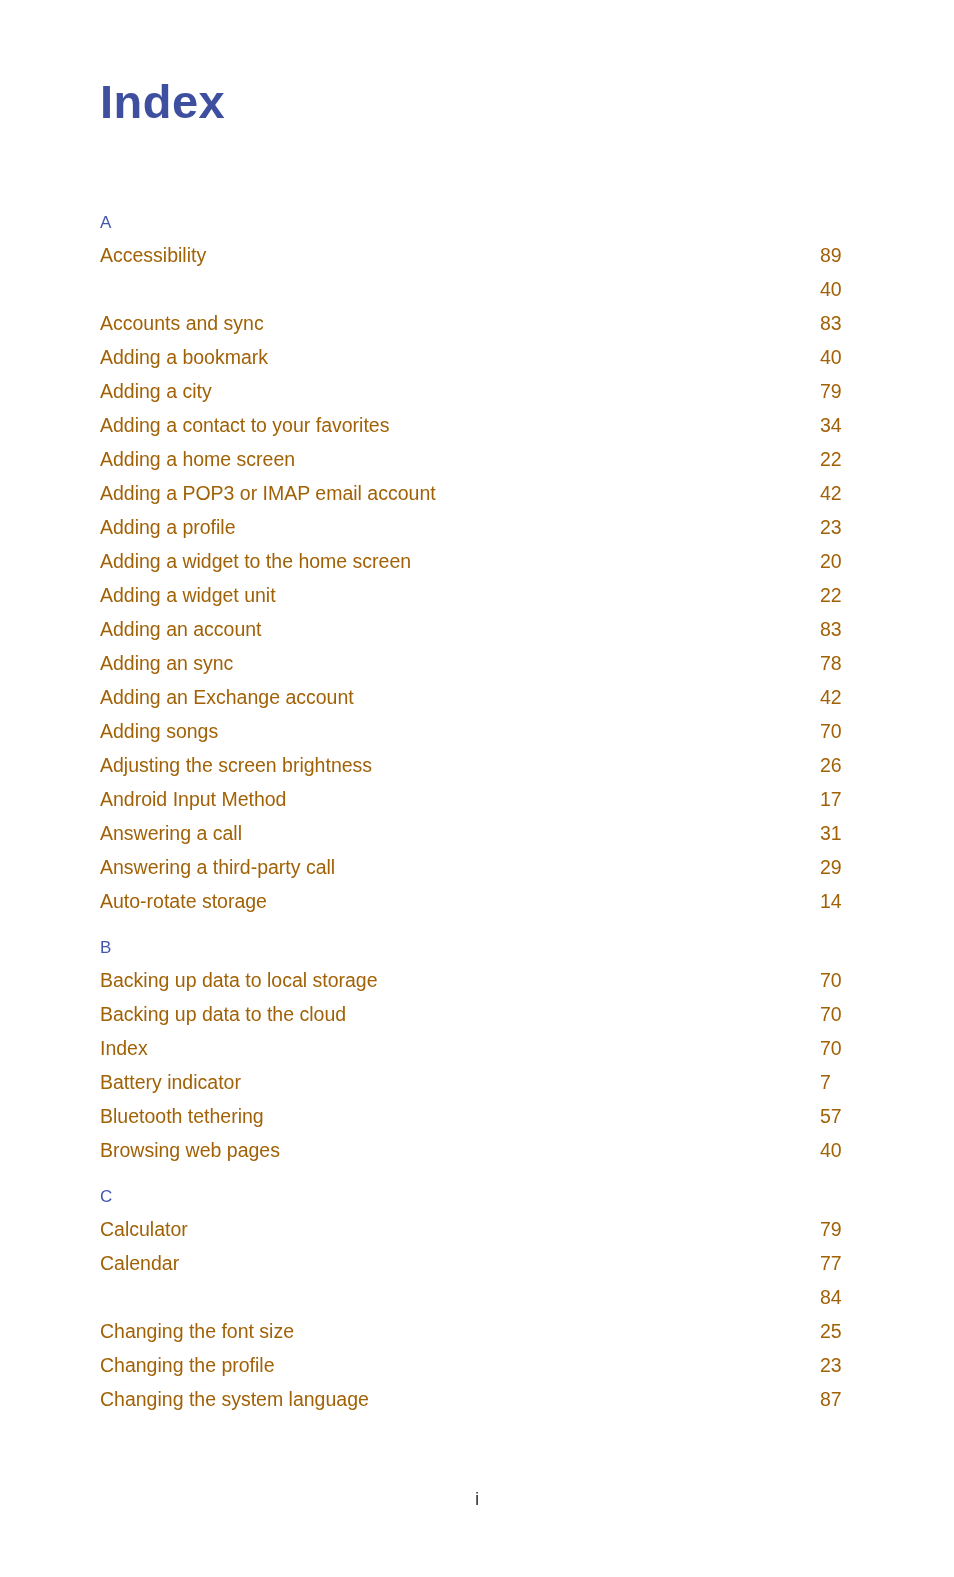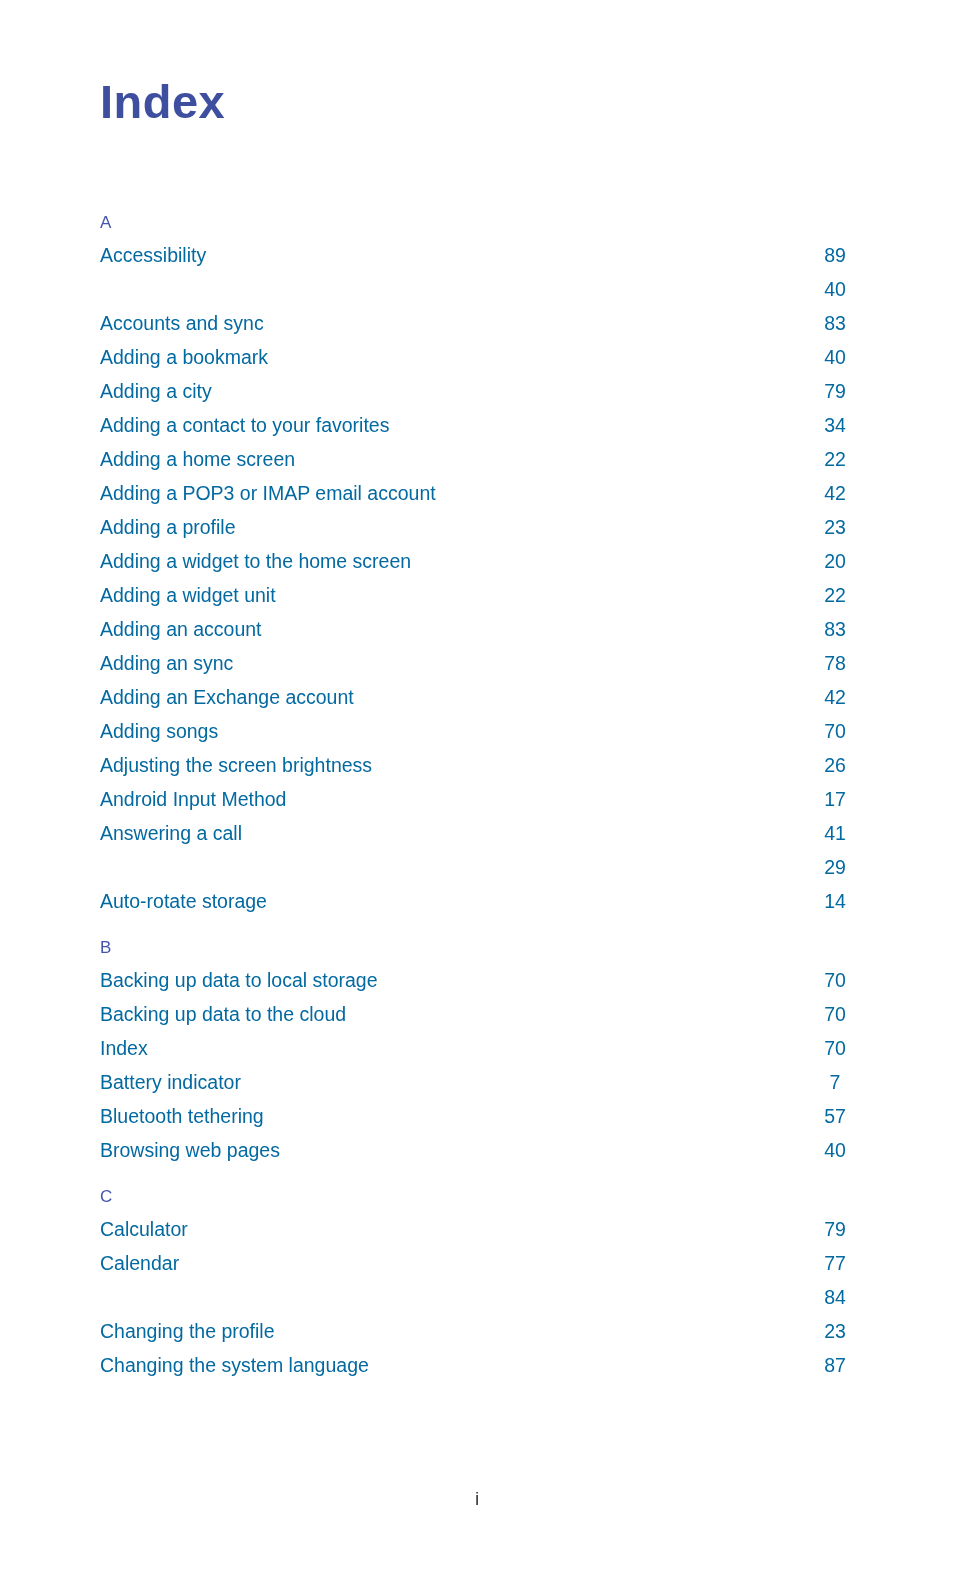--- a/index.html
+++ b/index.html
@@ -55,36 +55,36 @@
     height: 30px;
     font-weight: normal;
   }
 
   .entry {
     display: flex;
     align-items: baseline;
     height: 34px;
     line-height: 34px;
     font-size: 19.5px;
-    color: #0369a1;
+    color: #a16207;
     font-weight: normal;
   }
 
   .entry-label {
     flex: 0 1 auto;
     white-space: nowrap;
   }
 
   .entry-spacer {
     flex: 1 1 auto;
   }
 
   .entry-page {
     flex: 0 0 auto;
-    text-align: center;
+    text-align: left;
     min-width: 30px;
   }
 
   .page-footer {
     position: absolute;
     left: 0;
     right: 0;
     top: 1488px;
     text-align: center;
     font-size: 19px;
@@ -181,23 +181,24 @@
           <span class="entry-page">26</span>
         </div>
         <div class="entry">
           <span class="entry-label">Android Input Method</span>
           <span class="entry-spacer"></span>
           <span class="entry-page">17</span>
         </div>
         <div class="entry">
           <span class="entry-label">Answering a call</span>
           <span class="entry-spacer"></span>
-          <span class="entry-page">41</span>
-        </div>
-        <div class="entry">
+          <span class="entry-page">31</span>
+        </div>
+        <div class="entry">
+          <span class="entry-label">Answering a third-party call</span>
           <span class="entry-spacer"></span>
           <span class="entry-page">29</span>
         </div>
         <div class="entry">
           <span class="entry-label">Auto-rotate storage</span>
           <span class="entry-spacer"></span>
           <span class="entry-page">14</span>
         </div>
       </div>
       <div class="section">
@@ -243,20 +244,25 @@
         <div class="entry">
           <span class="entry-label">Calendar</span>
           <span class="entry-spacer"></span>
           <span class="entry-page">77</span>
         </div>
         <div class="entry">
           <span class="entry-spacer"></span>
           <span class="entry-page">84</span>
         </div>
         <div class="entry">
+          <span class="entry-label">Changing the font size</span>
+          <span class="entry-spacer"></span>
+          <span class="entry-page">25</span>
+        </div>
+        <div class="entry">
           <span class="entry-label">Changing the profile</span>
           <span class="entry-spacer"></span>
           <span class="entry-page">23</span>
         </div>
         <div class="entry">
           <span class="entry-label">Changing the system language</span>
           <span class="entry-spacer"></span>
           <span class="entry-page">87</span>
         </div>
       </div>

